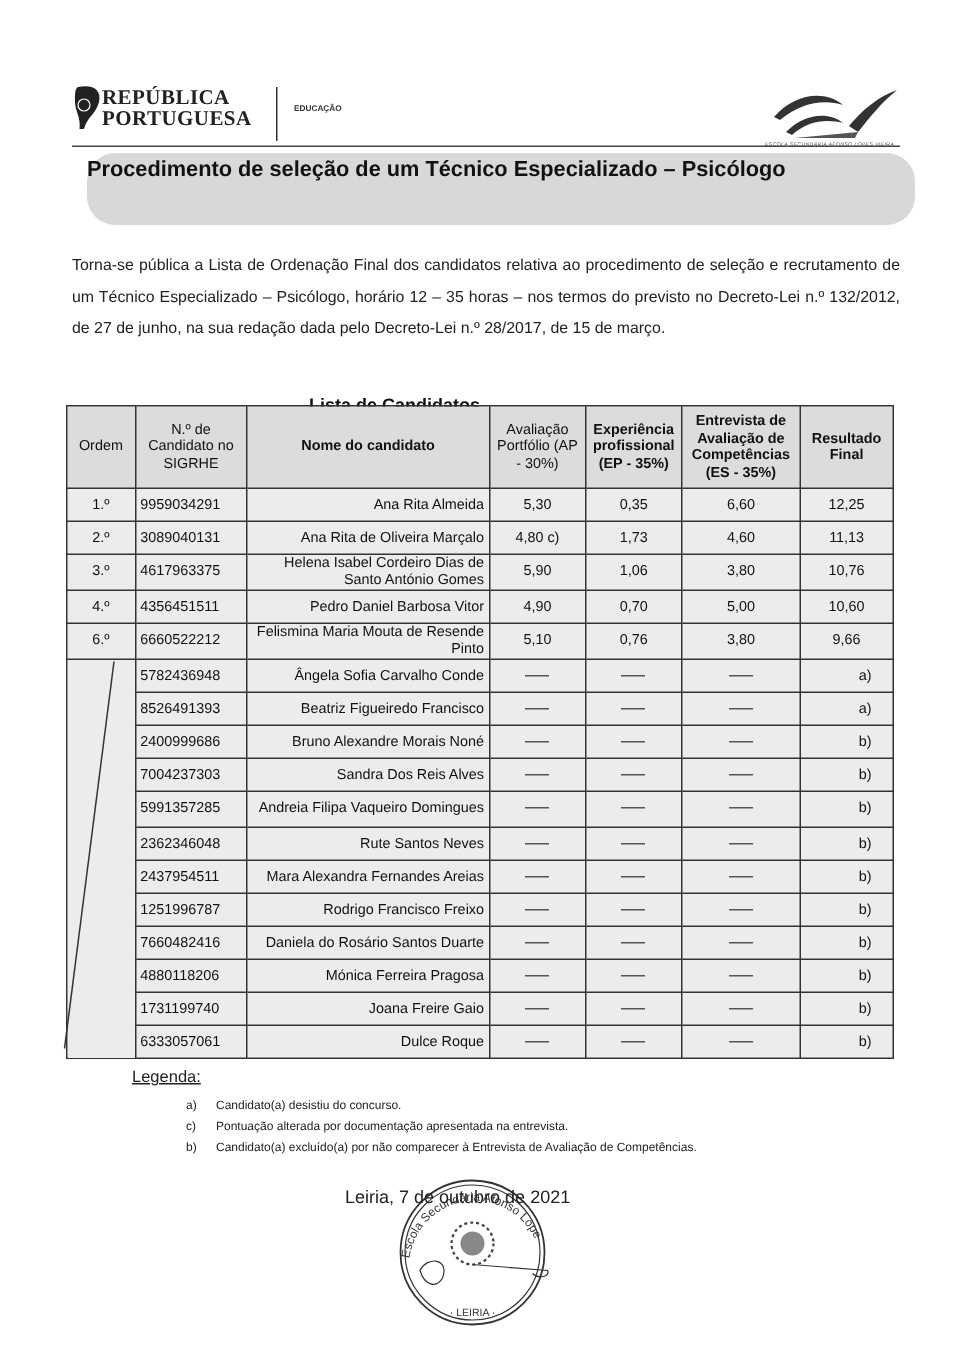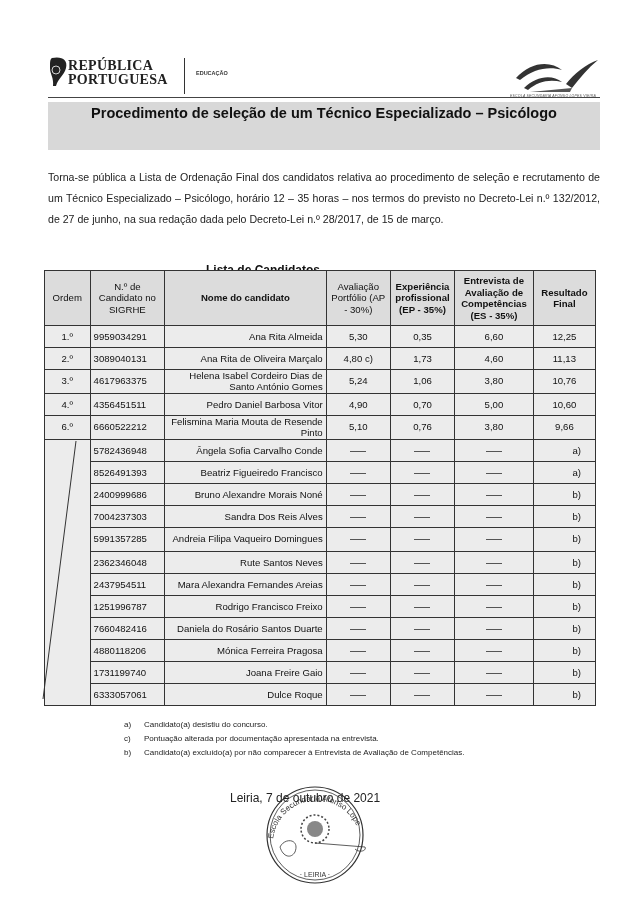--- a/index.html
+++ b/index.html
@@ -5,21 +5,21 @@
   html, body { margin:0; padding:0; background:#ffffff; }
   body { width:644px; height:911px; position:relative; overflow:hidden; font-family:"Liberation Sans", sans-serif; color:#111; }
   .header { position:absolute; left:48px; top:56px; width:552px; height:44px; }
   .rp-logo { position:absolute; left:0; top:0; width:20px; height:30px; }
   .rp-text { position:absolute; left:20px; top:3px; font-family:"Liberation Serif", serif; font-size:14px; line-height:14px; font-weight:bold; color:#222; letter-spacing:0.3px; }
   .vdiv { position:absolute; left:136px; top:2px; width:1px; height:36px; background:#333; }
   .edu { position:absolute; left:148px; top:14px; font-size:5.5px; font-weight:bold; color:#333; }
   .school-logo { position:absolute; right:0; top:0; width:90px; height:38px; }
   .school-sub { position:absolute; right:4px; top:38px; font-size:3.5px; color:#555; font-style:italic; letter-spacing:0.2px; }
   .hrule { position:absolute; left:48px; top:97px; width:552px; height:1px; background:#444; }
-  .title-box { position:absolute; left:48px; top:102px; width:552px; height:48px; background:#d8d8d8; text-align:center; }
+  .title-box { position:absolute; left:58px; top:102px; width:552px; height:48px; background:#d8d8d8; text-align:left;border-radius:19px; }
   .title-main { font-size:14.5px; font-weight:bold; margin-top:3px; color:#111; }
   .title-sub { font-size:11px; font-weight:bold; margin-top:6px; color:#111; }
   .intro { position:absolute; left:48px; top:167px; width:552px; font-size:10.6px; line-height:21px; text-align:justify; color:#222; }
   .list-title { position:absolute; left:0; width:526px; top:263px; text-align:center; font-size:12px; font-weight:bold; }
   table.cands { position:absolute; left:44px; top:270px; width:552px; border-collapse:collapse; font-size:9.6px; }
   table.cands th, table.cands td { border:1px solid #333; padding:0 3px; }
   table.cands th { background:#dcdcdc; font-weight:normal; height:54px; line-height:11.5px; text-align:center; }
   table.cands th.b { font-weight:bold; }
   table.cands td { height:21px; background:#ececec; }
   table.cands tr.tall td { height:23px; line-height:10.5px; }
@@ -105,21 +105,21 @@
       <td class="name">Ana Rita de Oliveira Marçalo</td>
       <td class="c">4,80 c)</td>
       <td class="c">1,73</td>
       <td class="c">4,60</td>
       <td class="c">11,13</td>
     </tr>
     <tr class="tall">
       <td class="c">3.º</td>
       <td>4617963375</td>
       <td class="name">Helena Isabel Cordeiro Dias de Santo António Gomes</td>
-      <td class="c">5,24</td>
+      <td class="c">5,90</td>
       <td class="c">1,06</td>
       <td class="c">3,80</td>
       <td class="c">10,76</td>
     </tr>
     <tr>
       <td class="c">4.º</td>
       <td>4356451511</td>
       <td class="name">Pedro Daniel Barbosa Vitor</td>
       <td class="c">4,90</td>
       <td class="c">0,70</td>
@@ -234,20 +234,21 @@
       <td class="r">b)</td>
     </tr>
   </tbody>
 </table>
 
 <svg class="slash" viewBox="0 0 38 262" preserveAspectRatio="none">
   <line x1="36" y1="2" x2="3" y2="260" stroke="#333" stroke-width="1"></line>
 </svg>
 
 <div class="legend">
+  <div class="legend-title">Legenda:</div>
   <div class="legend-list">
     <div><span class="k">a)</span><span>Candidato(a) desistiu do concurso.</span></div>
     <div><span class="k">c)</span><span>Pontuação alterada por documentação apresentada na entrevista.</span></div>
     <div><span class="k">b)</span><span>Candidato(a) excluído(a) por não comparecer à Entrevista de Avaliação de Competências.</span></div>
   </div>
 </div>
 
 <svg class="stamp" viewBox="0 0 120 110">
   <defs>
     <path id="arcTop" d="M18 62 A44 44 0 0 1 102 50"></path>

